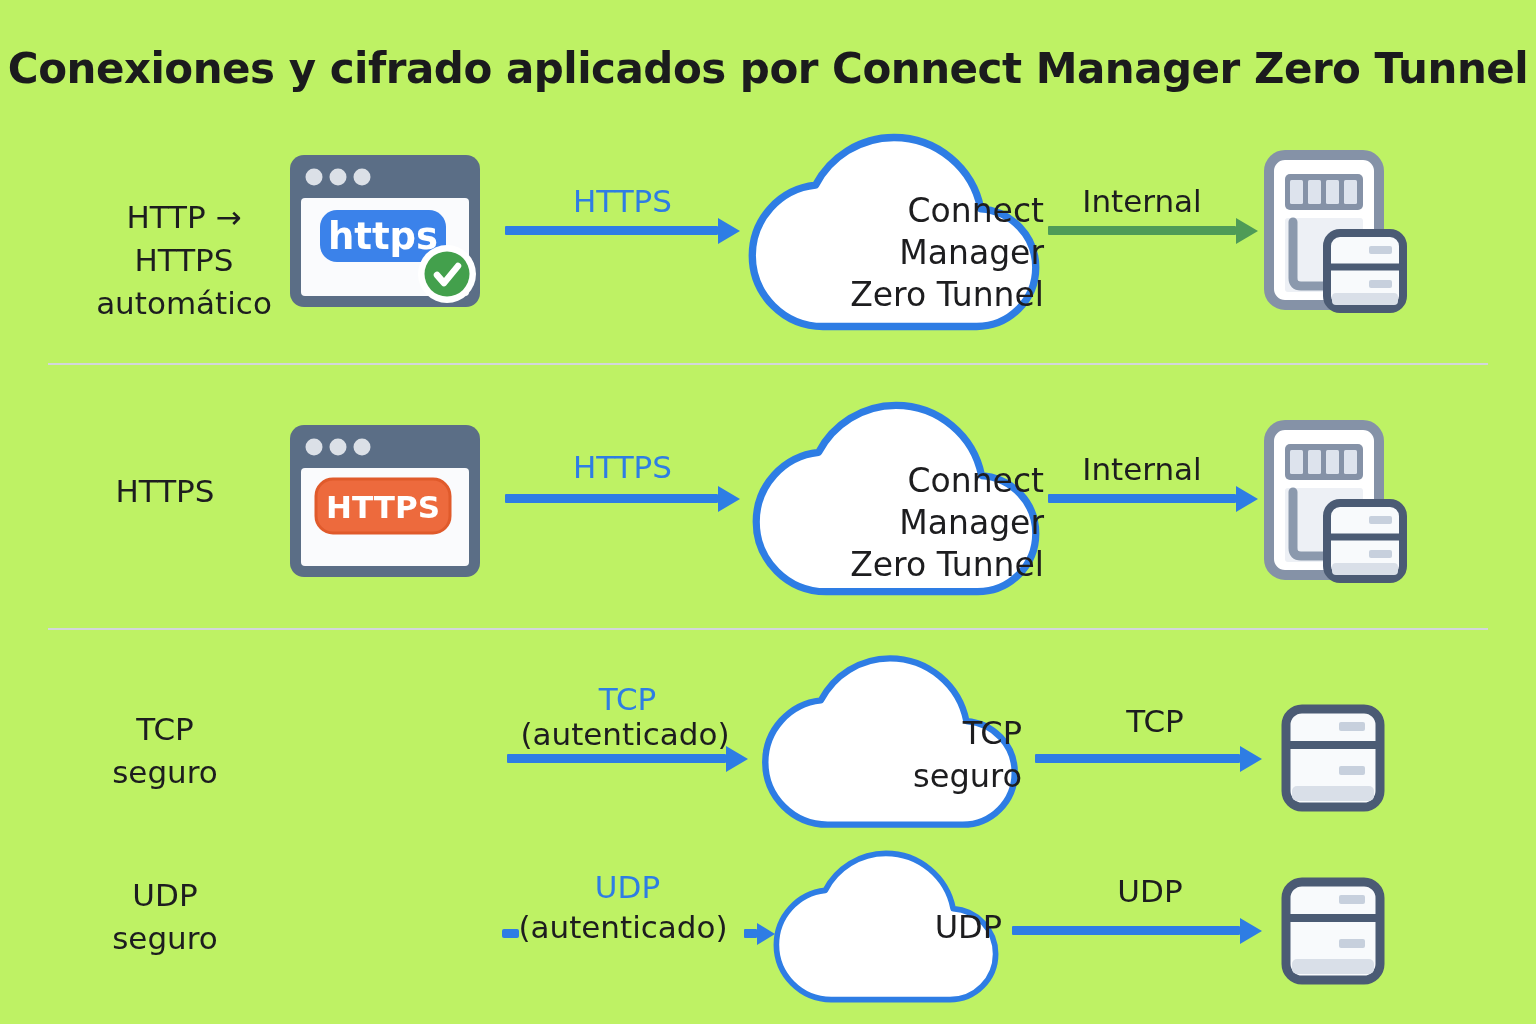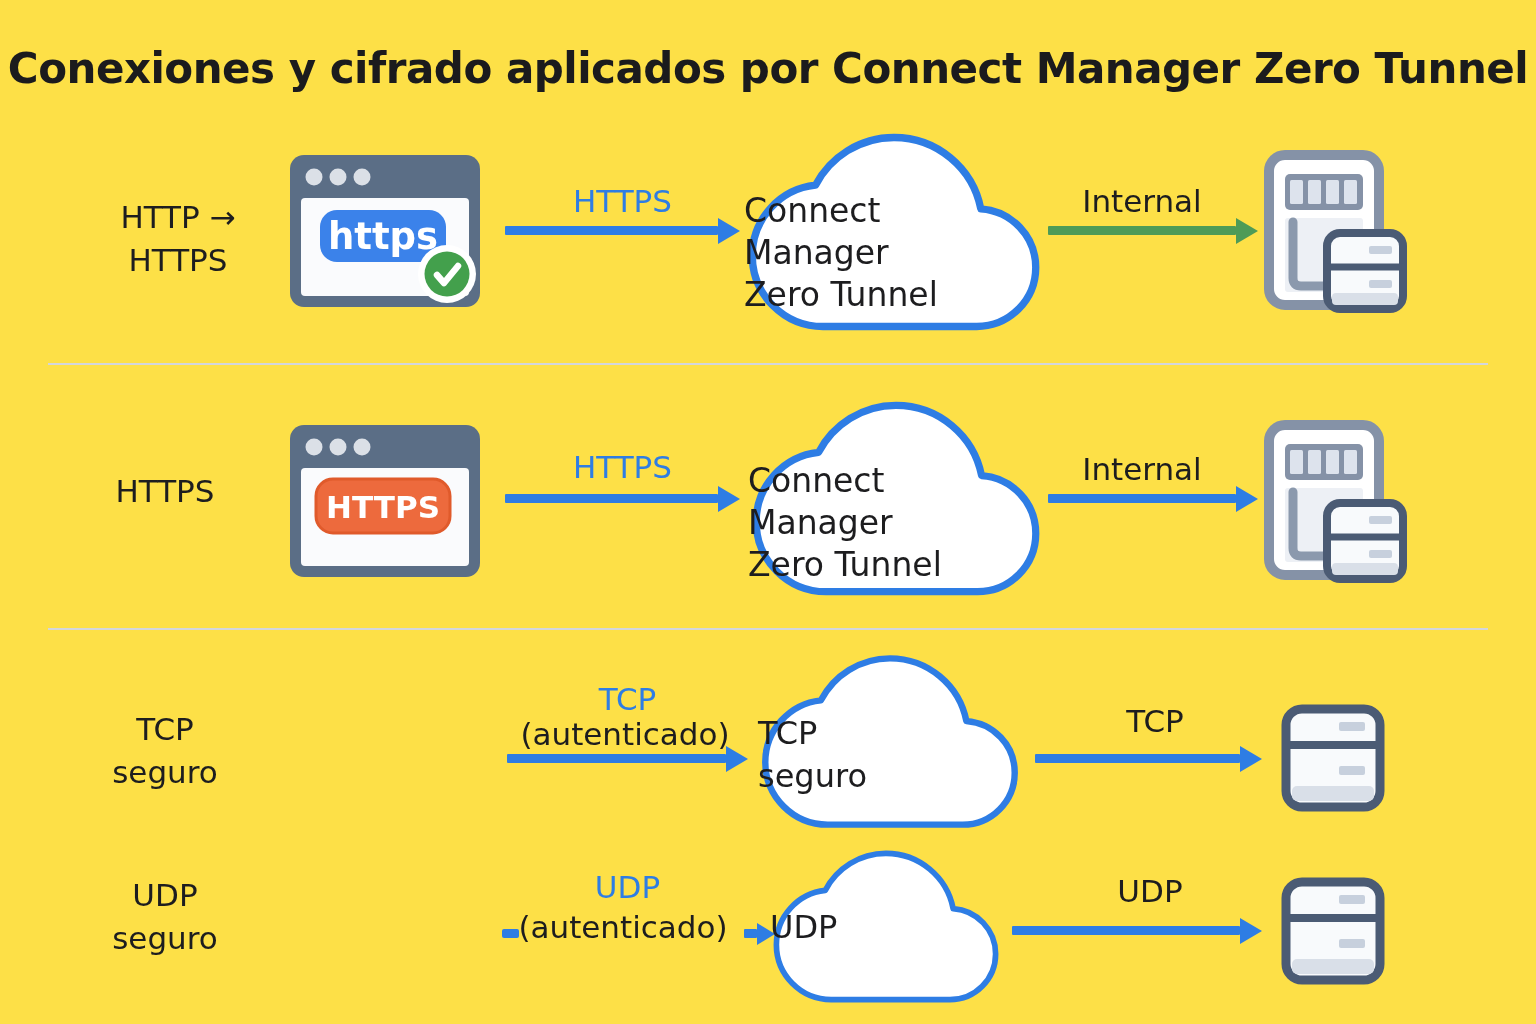--- a/index.html
+++ b/index.html
@@ -1,47 +1,48 @@
 <!DOCTYPE html>
 <html><head>
 <meta charset="utf-8">
 <style>
   html,body{margin:0;padding:0;background:#ffffff;}
   body{font-family:"DejaVu Sans","Liberation Sans",sans-serif;color:#1d1d1f;}
-  .stage{position:relative;width:1536px;height:1024px;background:#fde047;overflow:hidden;}
+  .stage{position:relative;width:1536px;height:1024px;background:#bef264;overflow:hidden;}
   .title{position:absolute;left:0;top:44px;width:100%;text-align:center;
          font-size:42px;font-weight:600;letter-spacing:-0.5px;color:#1b1b1d;}
   .lbl{position:absolute;text-align:center;}
   .row-label{font-size:31px;line-height:43px;font-weight:500;}
   .arrow-label{font-size:31px;line-height:38px;font-weight:500;}
   .blue{color:#2e7de4;}
-  .cloud-text{position:absolute;text-align:left;font-size:33px;line-height:42px;font-weight:500;}
+  .cloud-text{position:absolute;text-align:right;font-size:33px;line-height:42px;font-weight:500;}
   .cloud-text.small{font-size:32px;line-height:43px;}
   .arrow{position:absolute;height:9px;background:#2e7de4;border-radius:1px;}
   .arrow::after{content:"";position:absolute;left:100%;top:50%;transform:translateY(-50%);
          width:0;height:0;border-left:22px solid #2e7de4;
          border-top:13px solid transparent;border-bottom:13px solid transparent;}
   .arrow.green{background:#4e9b57;}
   .arrow.green::after{border-left-color:#4e9b57;}
   .arrow.mini::after{border-left-width:18px;border-top-width:11px;border-bottom-width:11px;}
   .dash{position:absolute;height:9px;background:#2e7de4;border-radius:2px;}
   .sep{position:absolute;height:2px;background:#d3d6dc;}
   svg{position:absolute;display:block;}
   svg text{font-family:"DejaVu Sans","Liberation Sans",sans-serif;}
 </style>
 </head>
 <body>
 
 <div class="stage">
 
   <div class="title">Conexiones y cifrado aplicados por Connect Manager Zero Tunnel</div>
 
-  <div class="lbl row-label" style="left:58px;top:196px;width:240px;">
+  <div class="lbl row-label" style="left:64px;top:196px;width:240px;">
     <div>HTTP →</div>
     <div>HTTPS</div>
+    <div>automático</div>
   </div>
 
   <svg style="left:287px;top:152px;" width="196" height="158" viewBox="0 0 196 158">
     <rect x="3" y="3" width="190" height="152" rx="14" fill="#5b6e86"></rect>
     <rect x="14" y="46" width="168" height="98" rx="4" fill="#fafbfd"></rect>
     <circle cx="27" cy="25" r="8.5" fill="#dbe0e7"></circle>
     <circle cx="51" cy="25" r="8.5" fill="#dbe0e7"></circle>
     <circle cx="75" cy="25" r="8.5" fill="#dbe0e7"></circle>
     <rect x="33" y="58" width="126" height="52" rx="17" fill="#3b82ea"></rect>
     <text x="96" y="97" text-anchor="middle" font-size="37" font-weight="bold" fill="#ffffff">https</text>

